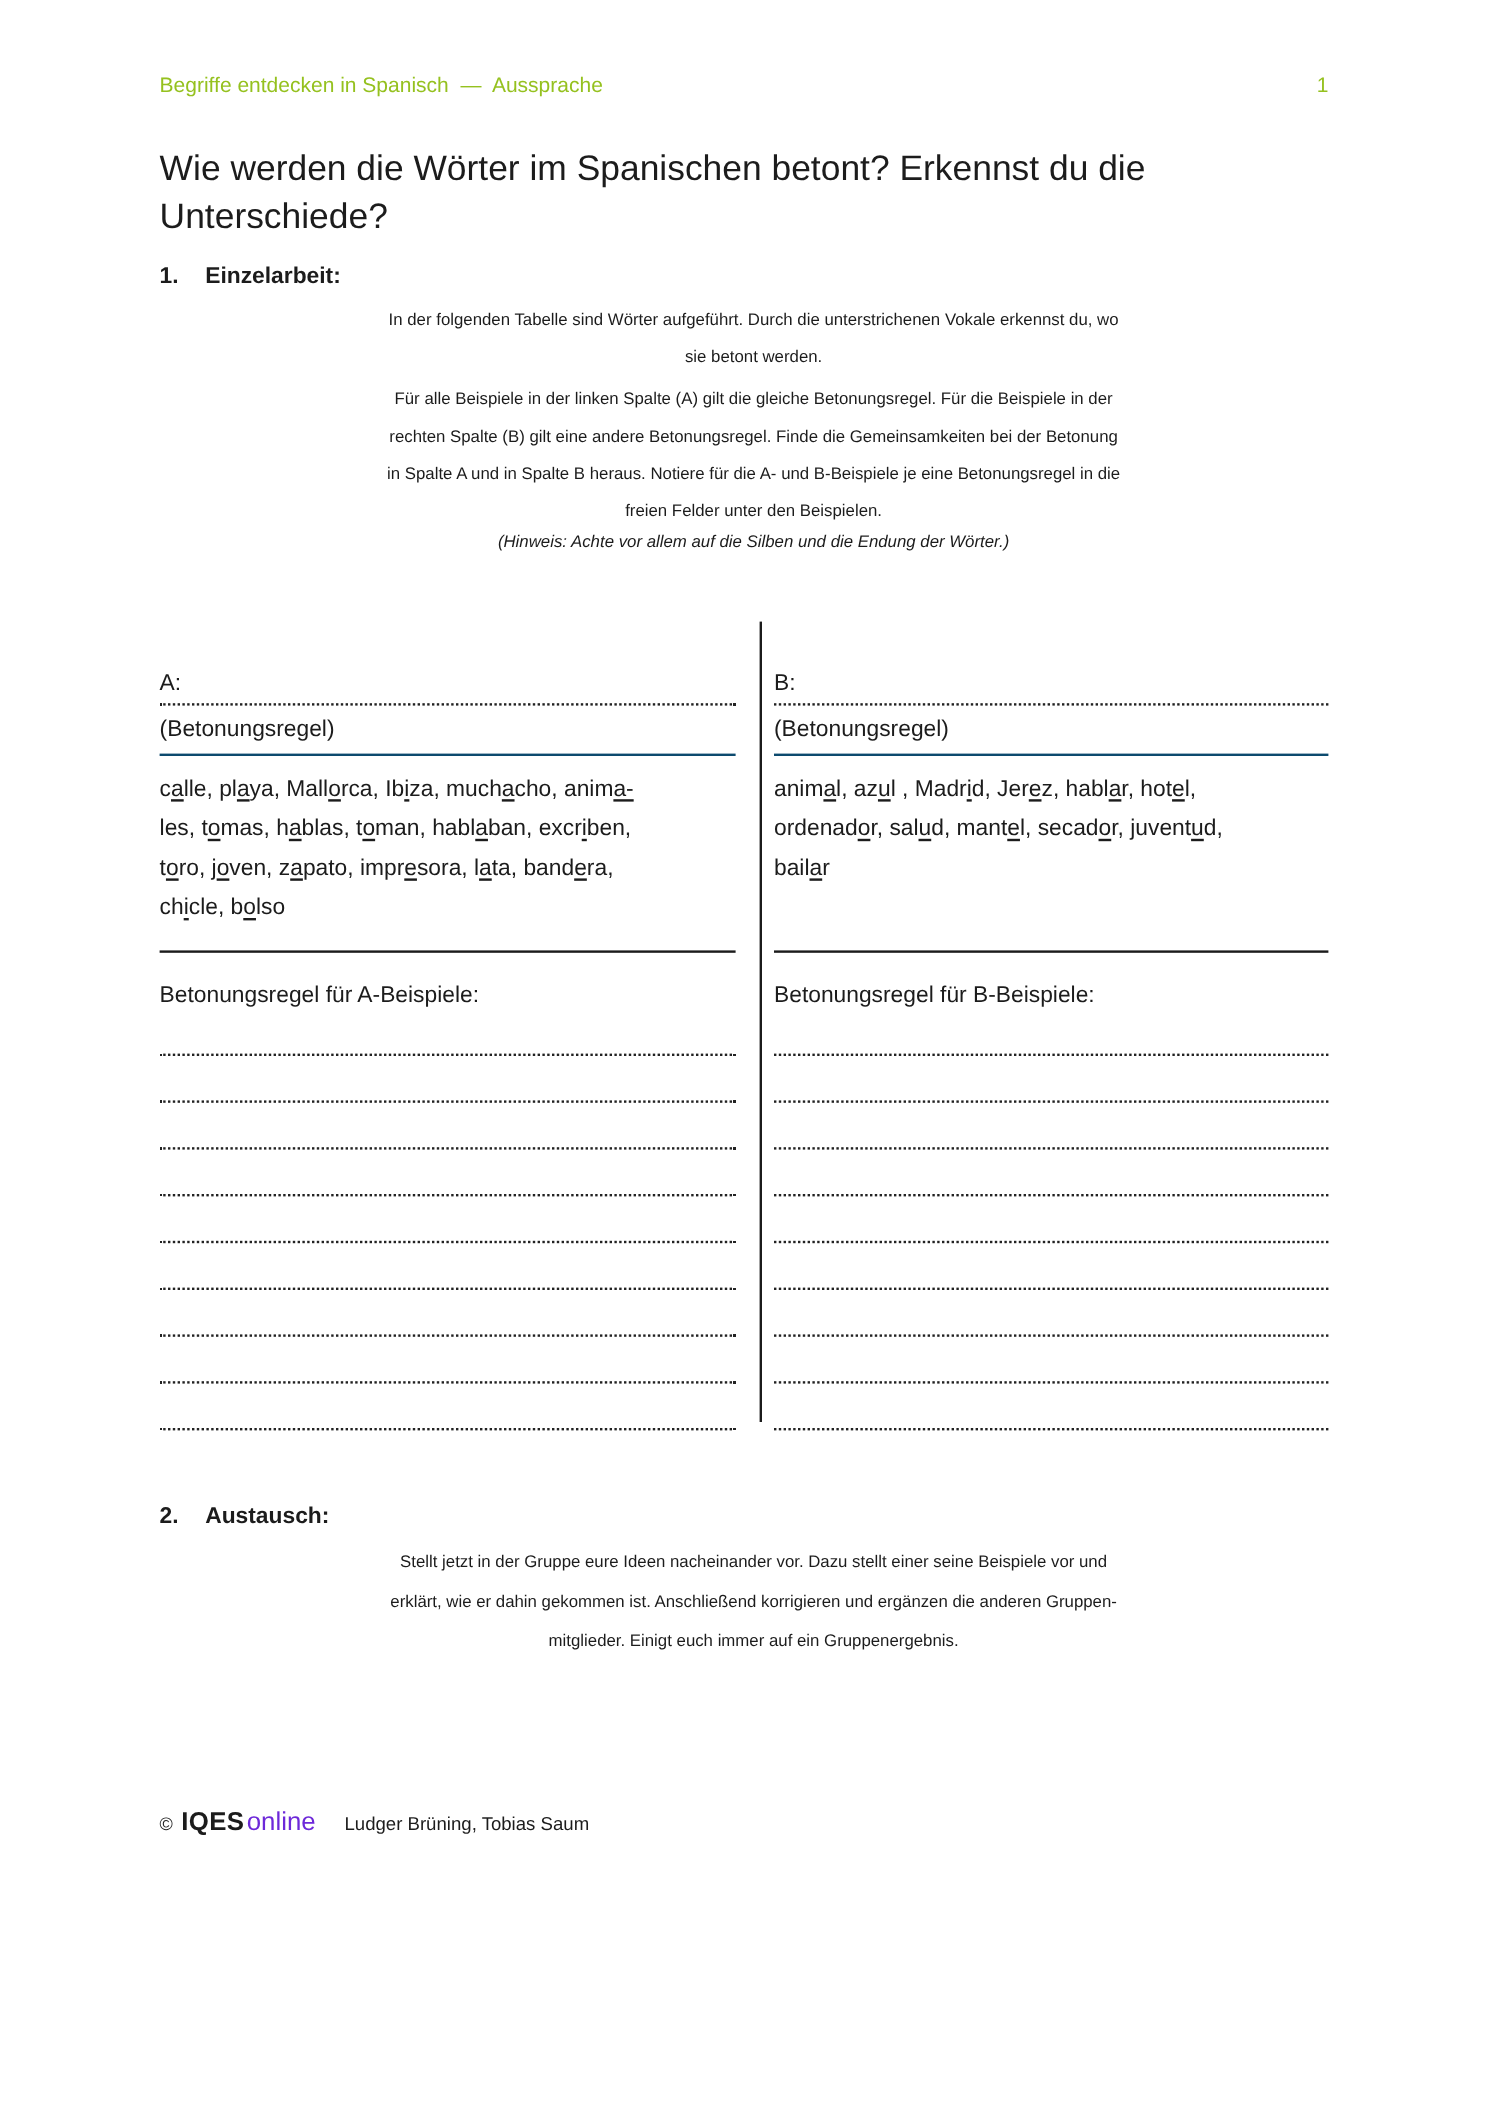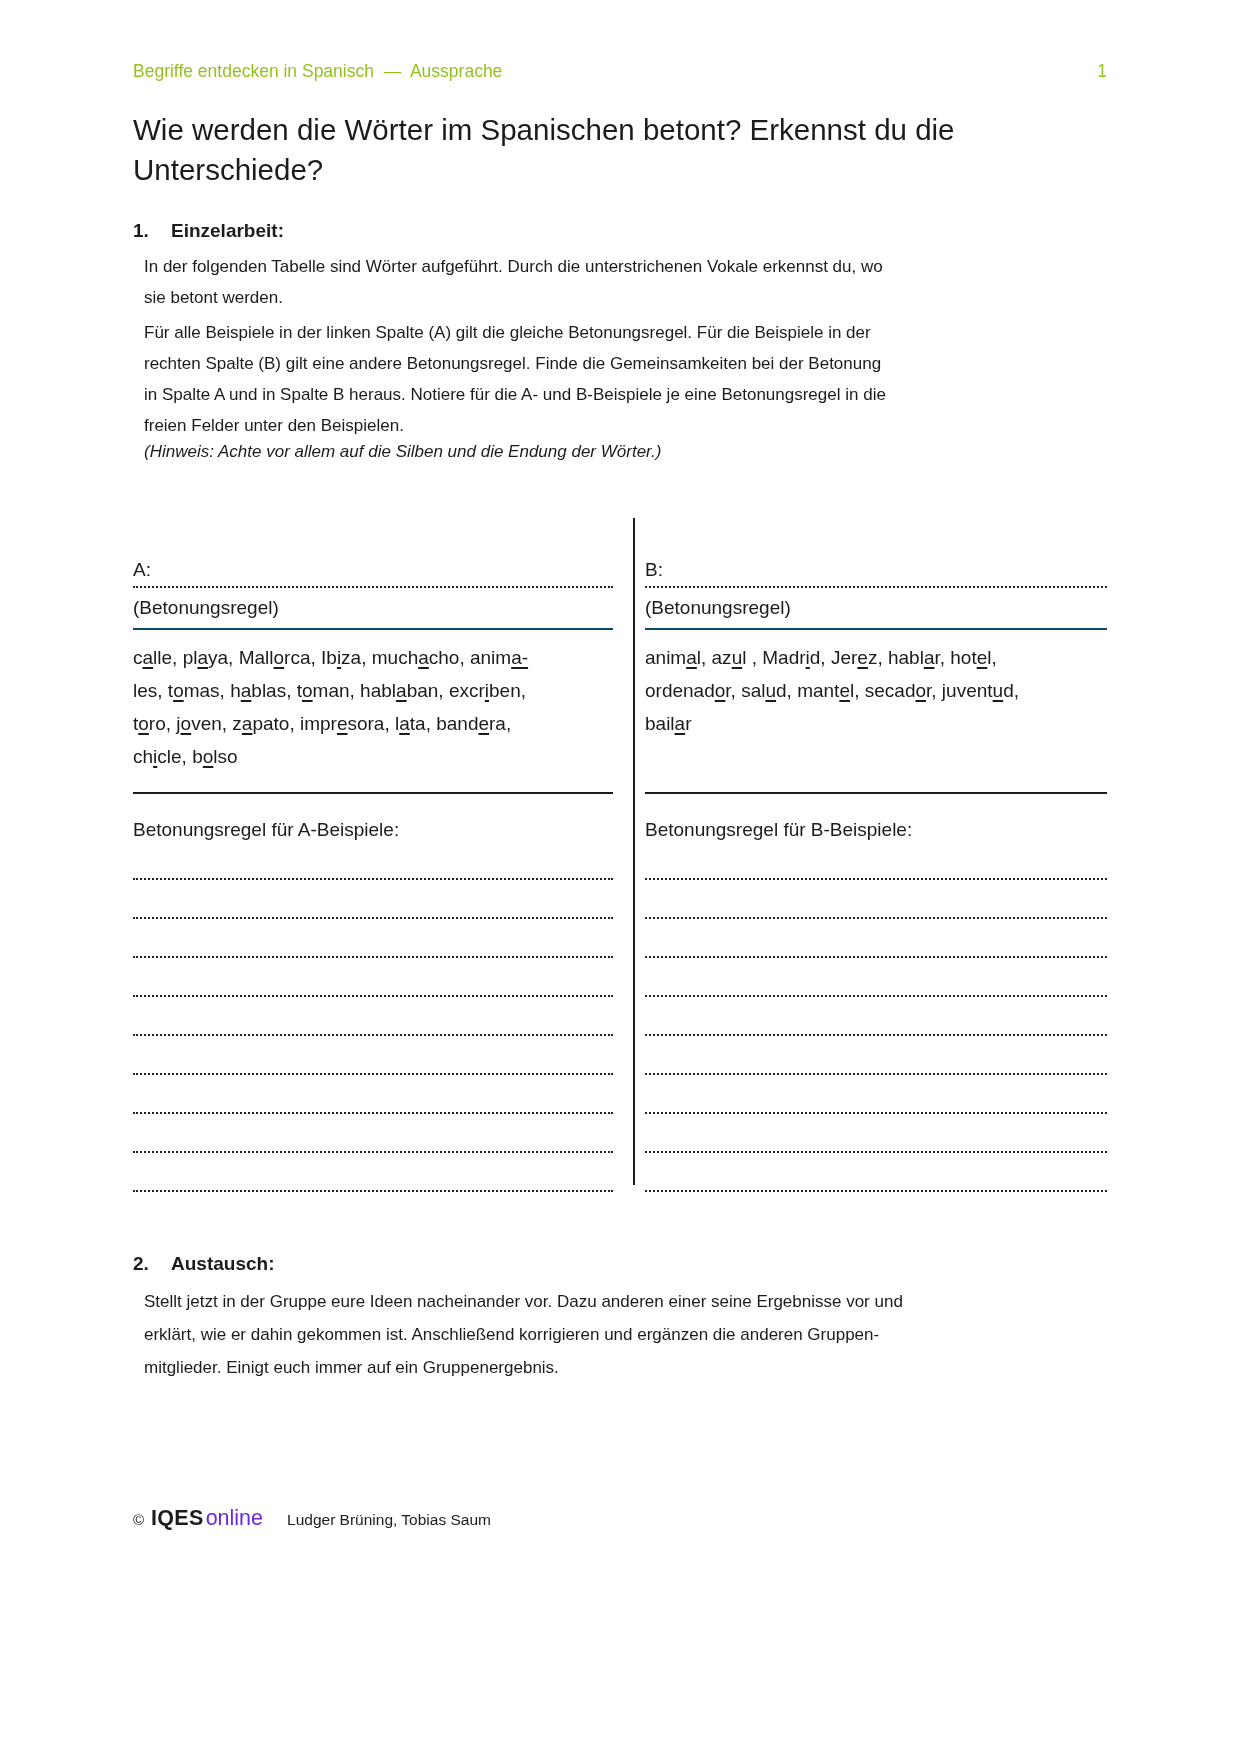--- a/index.html
+++ b/index.html
@@ -5,29 +5,29 @@
   html,body { margin:0; padding:0; background:#fff; }
   .page {
     position:relative; width:1188px; height:1754px; background:#ffffff;
     font-family:"Liberation Sans", sans-serif; color:#1c1c1c; overflow:hidden;
   }
   
   .header { position:absolute; top:61px; left:133px; width:974px;
             display:flex; justify-content:space-between; font-size:17.5px; }
   .header .doc-title { white-space:pre; }
   
-  .title { position:absolute; top:110px; left:133px; width:1000px;
+  .title { position:absolute; top:121px; left:133px; width:1000px;
            font-size:29.5px; line-height:40px; font-weight:400; }
   
   .sec-heading { position:absolute; left:133px; font-size:19px; font-weight:bold; display:flex; }
   .sec-heading .num { width:38px; }
   .s1-heading { top:220px; }
   .s2-heading { top:1253px; }
   
-  .para { position:absolute; left:144px; width:990px; font-size:17px; line-height:31px; }
+  .para { position:absolute; left:133px; width:990px; font-size:14px; line-height:31px;text-align:center; }
   .para1 { top:251px; }
   .para2 { top:317px; }
   .hint  { top:436px; font-style:italic; }
   .s2-para { top:1285px; line-height:33px; }
   .para .tline, .title .tline { white-space:pre; }
   
   .wtable { position:absolute; top:518px; left:133px; width:974px; height:667px; font-size:19px; }
   .col-divider { position:absolute; left:500px; top:0; height:100%; width:2px; background:#1b1b1b; }
   .col { position:absolute; top:0; }
   .col-a { left:0; width:480px; }
@@ -137,21 +137,21 @@
         </div>
     </div>
   </div>
 
   <div class="sec-heading s2-heading">
     <span class="num">2.</span>
     <span>Austausch:</span>
   </div>
 
   <div class="para s2-para">
-      <div class="tline">Stellt jetzt in der Gruppe eure Ideen nacheinander vor. Dazu anderen einer seine Ergebnisse vor und</div>
+      <div class="tline">Stellt jetzt in der Gruppe eure Ideen nacheinander vor. Dazu stellt einer seine Beispiele vor und</div>
       <div class="tline">erklärt, wie er dahin gekommen ist. Anschließend korrigieren und ergänzen die anderen Gruppen-</div>
       <div class="tline">mitglieder. Einigt euch immer auf ein Gruppenergebnis.</div>
     </div>
 
   <div class="footer">
     <span class="copyright">©</span>
     <span class="logo-iqes">IQES</span>
     <span class="logo-online" style="color: #6d28d9;">online</span>
     <span class="authors">Ludger Brüning, Tobias Saum</span>
   </div>

